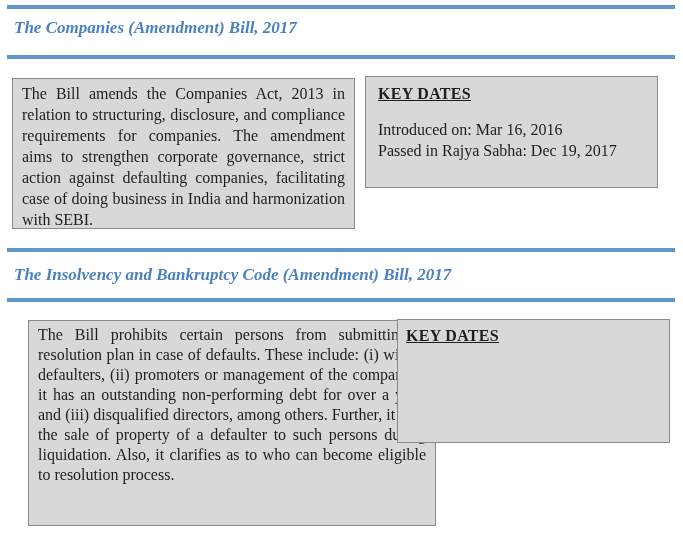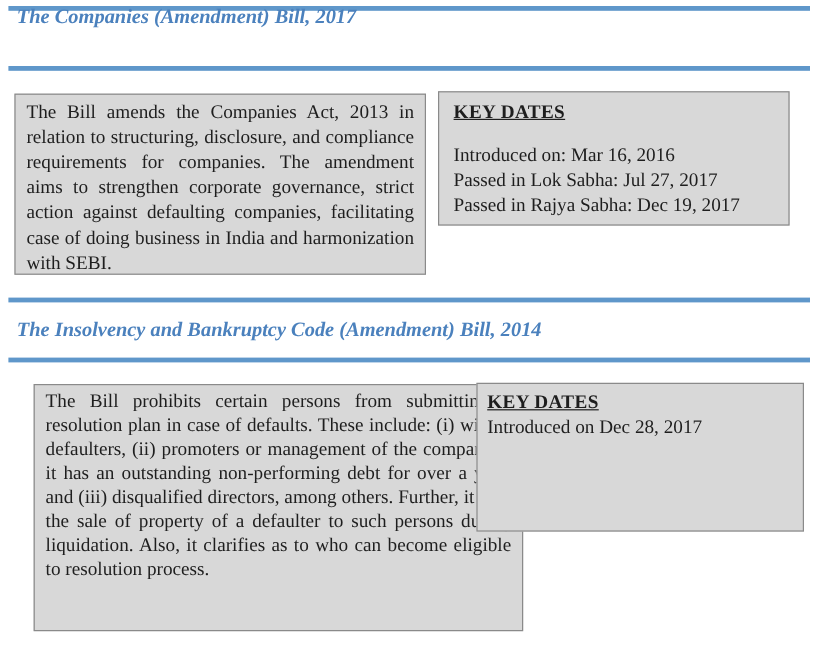--- a/index.html
+++ b/index.html
@@ -26,21 +26,21 @@
   #rule-4 { top: 298px; }
   .heading {
     position: absolute;
     left: 14px;
     font-size: 17px;
     font-weight: bold;
     font-style: italic;
     color: #4b81bd;
     white-space: nowrap;
   }
-  #heading-1 { top: 4px; }
+  #heading-1 { top: 18px; }
   #heading-2 { top: 265px; }
   .box {
     position: absolute;
     box-sizing: border-box;
     background: #d8d8d8;
     border: 1px solid #8a8a8a;
     overflow: hidden;
   }
   .summary {
     font-size: 16px;
@@ -74,33 +74,31 @@
   <div class="rule" id="rule-2"></div>
 
   <div class="box summary" id="summary-1">
     <span>The Bill amends the Companies Act, 2013 in relation to structuring, disclosure, and compliance requirements for companies. The amendment aims to strengthen corporate governance, strict action against defaulting companies, facilitating case of doing business in India and harmonization with SEBI.</span>
   </div>
 
   <div class="box keydates" id="keydates-1">
     <div class="kd-title">KEY DATES</div>
     <div class="kd-lines">
       <div class="kd-line">Introduced on: Mar 16, 2016</div>
-      <div class="kd-line">Passed in Lok Sabha: Jul 27, 2017</div>
       <div class="kd-line">Passed in Rajya Sabha: Dec 19, 2017</div>
     </div>
   </div>
 
   <div class="rule" id="rule-3"></div>
-  <div class="heading" id="heading-2">The Insolvency and Bankruptcy Code (Amendment) Bill, 2014</div>
+  <div class="heading" id="heading-2">The Insolvency and Bankruptcy Code (Amendment) Bill, 2017</div>
   <div class="rule" id="rule-4"></div>
 
   <div class="box summary" id="summary-2">
     <span>The Bill prohibits certain persons from submitting a resolution plan in case of defaults. These include: (i) willful defaulters, (ii) promoters or management of the company if it has an outstanding non-performing debt for over a year, and (iii) disqualified directors, among others. Further, it bars the sale of property of a defaulter to such persons during liquidation. Also, it clarifies as to who can become eligible to resolution process.</span>
   </div>
 
   <div class="box keydates" id="keydates-2">
     <div class="kd-title">KEY DATES</div>
     <div class="kd-lines">
-      <div class="kd-line">Introduced on Dec 28, 2017</div>
     </div>
   </div>
 
 </div>
 
 </body></html>

